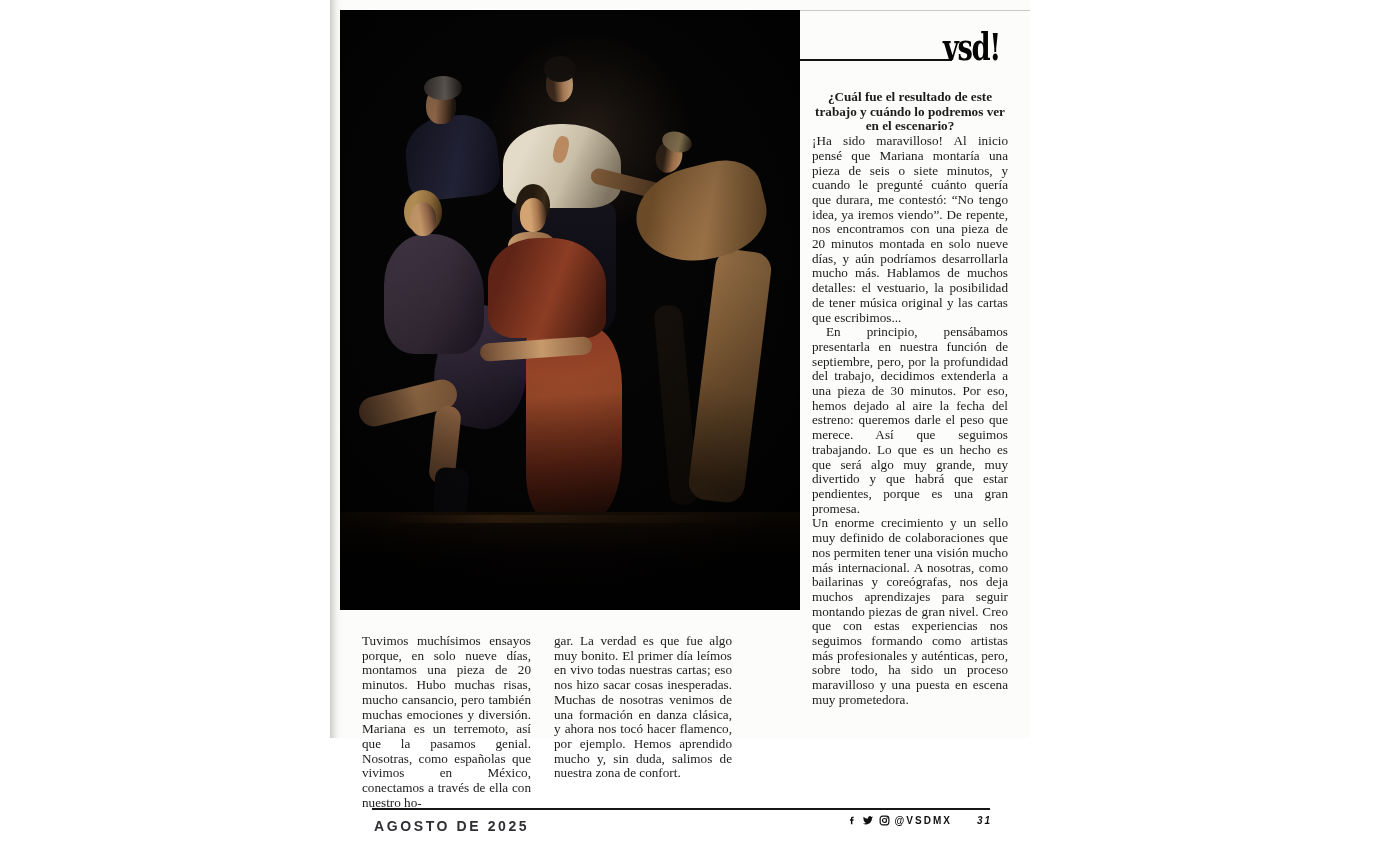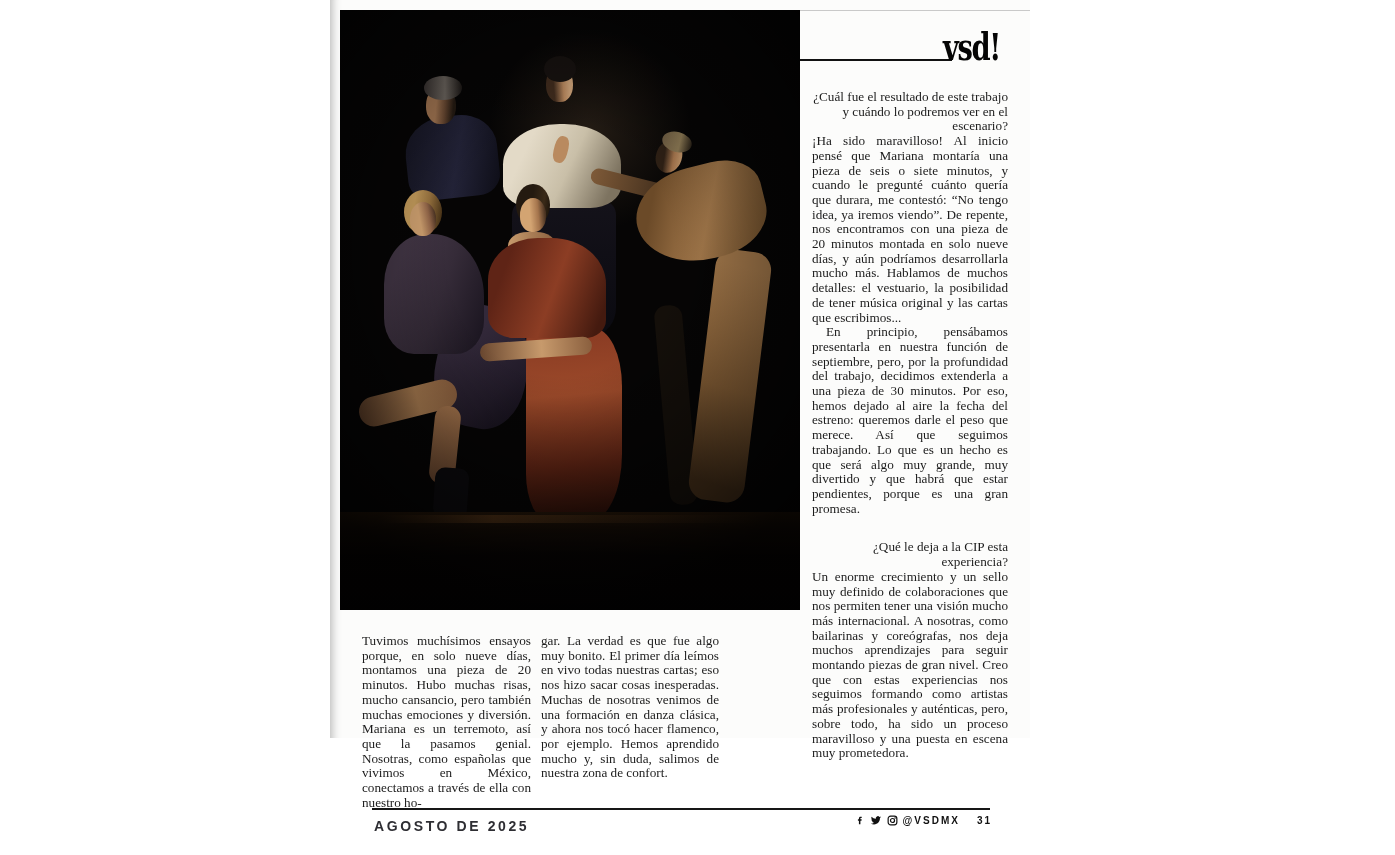--- a/index.html
+++ b/index.html
@@ -91,40 +91,40 @@
   .top-hairline { position:absolute; left:470px; top:10px; width:230px; height:1px; background:#c9c9c9; }
   .logo-rule    { position:absolute; left:470px; top:59px; width:152px; height:2px; background:#111111; }
   .logo {
     position:absolute; right:30px; top:28px; color:#050505;
     font-family:"DejaVu Serif", serif; font-weight:700; font-size:38px; line-height:1;
     letter-spacing:-2px; transform:scaleX(.72); transform-origin:100% 50%;
   }
   
   .bodytext { font-size:13.2px; line-height:14.7px; color:#1b1b1b; text-align:justify; }
   .bodytext p { margin:0; }
-  .q  { font-weight:normal; text-align:right; }
+  .q  { font-weight:bold; text-align:center; }
   .q2 { margin-top:24px !important; }
   .indent { text-indent:14px; }
   .col-right { position:absolute; left:482px; top:90px; width:196px; }
   .col-b1    { position:absolute; left:32px;  top:634px; width:169px; }
-  .col-b2    { position:absolute; left:211px; top:634px; width:178px; }
+  .col-b2    { position:absolute; left:224px; top:634px; width:178px; }
   
   .footer-rule { position:absolute; left:42px; top:808px; width:618px; height:2px; background:#161616; }
   .footer-left {
     position:absolute; left:44px; top:818px;
     font-family:Liberation Sans, sans-serif; font-size:14px; font-weight:bold;
     letter-spacing:2.6px; color:#2e2e33;
   }
   .footer-right {
     position:absolute; right:38px; top:815px; display:flex; align-items:center; gap:5px;
     font-family:"Liberation Sans", sans-serif; font-size:10px; font-weight:bold;
     letter-spacing:2px; color:#111;
   }
   .footer-right svg { display:block; }
-  .pageno { margin-left:12px; }
+  .pageno { margin-left:20px;font-style:italic; }
 </style>
 </head>
 <body>
 
 <div class="page">
 
   <div class="photo">
     <div class="glow-top"></div>
 
     <div class="dA-body"></div>
@@ -165,21 +165,20 @@
   </div>
 
   <div class="top-hairline"></div>
   <div class="logo-rule"></div>
   <div class="logo">vsd!</div>
 
   <div class="col-right bodytext">
     <p class="q">¿Cuál fue el resultado de este trabajo y cuándo lo podremos ver en el escenario?</p>
     <p>¡Ha sido maravilloso! Al inicio pensé que Mariana montaría una pieza de seis o siete minutos, y cuando le pregunté cuánto quería que durara, me contestó: “No tengo idea, ya iremos viendo”. De repente, nos encontramos con una pieza de 20 minutos montada en solo nueve días, y aún podríamos desarrollarla mucho más. Hablamos de muchos detalles: el vestuario, la posibilidad de tener música original y las cartas que escribimos...</p>
     <p class="indent">En principio, pensábamos presentarla en nuestra función de septiembre, pero, por la profundidad del trabajo, decidimos extenderla a una pieza de 30 minutos. Por eso, hemos dejado al aire la fecha del estreno: queremos darle el peso que merece. Así que seguimos trabajando. Lo que es un hecho es que será algo muy grande, muy divertido y que habrá que estar pendientes, porque es una gran promesa.</p>
-    <p class="q q2">¿Qué le deja a la CIP esta experiencia?</p>
     <p>Un enorme crecimiento y un sello muy definido de colaboraciones que nos permiten tener una visión mucho más internacional. A nosotras, como bailarinas y coreógrafas, nos deja muchos aprendizajes para seguir montando piezas de gran nivel. Creo que con estas experiencias nos seguimos formando como artistas más profesionales y auténticas, pero, sobre todo, ha sido un proceso maravilloso y una puesta en escena muy prometedora.</p>
   </div>
 
   <div class="col-b1 bodytext">
     <p>Tuvimos muchísimos ensayos porque, en solo nueve días, montamos una pieza de 20 minutos. Hubo muchas risas, mucho cansancio, pero también muchas emociones y diversión. Mariana es un terremoto, así que la pasamos genial. Nosotras, como españolas que vivimos en México, conectamos a través de ella con nuestro ho-</p>
   </div>
   <div class="col-b2 bodytext">
     <p>gar. La verdad es que fue algo muy bonito. El primer día leímos en vivo todas nuestras cartas; eso nos hizo sacar cosas inesperadas. Muchas de nosotras venimos de una formación en danza clásica, y ahora nos tocó hacer flamenco, por ejemplo. Hemos aprendido mucho y, sin duda, salimos de nuestra zona de confort.</p>
   </div>
 

